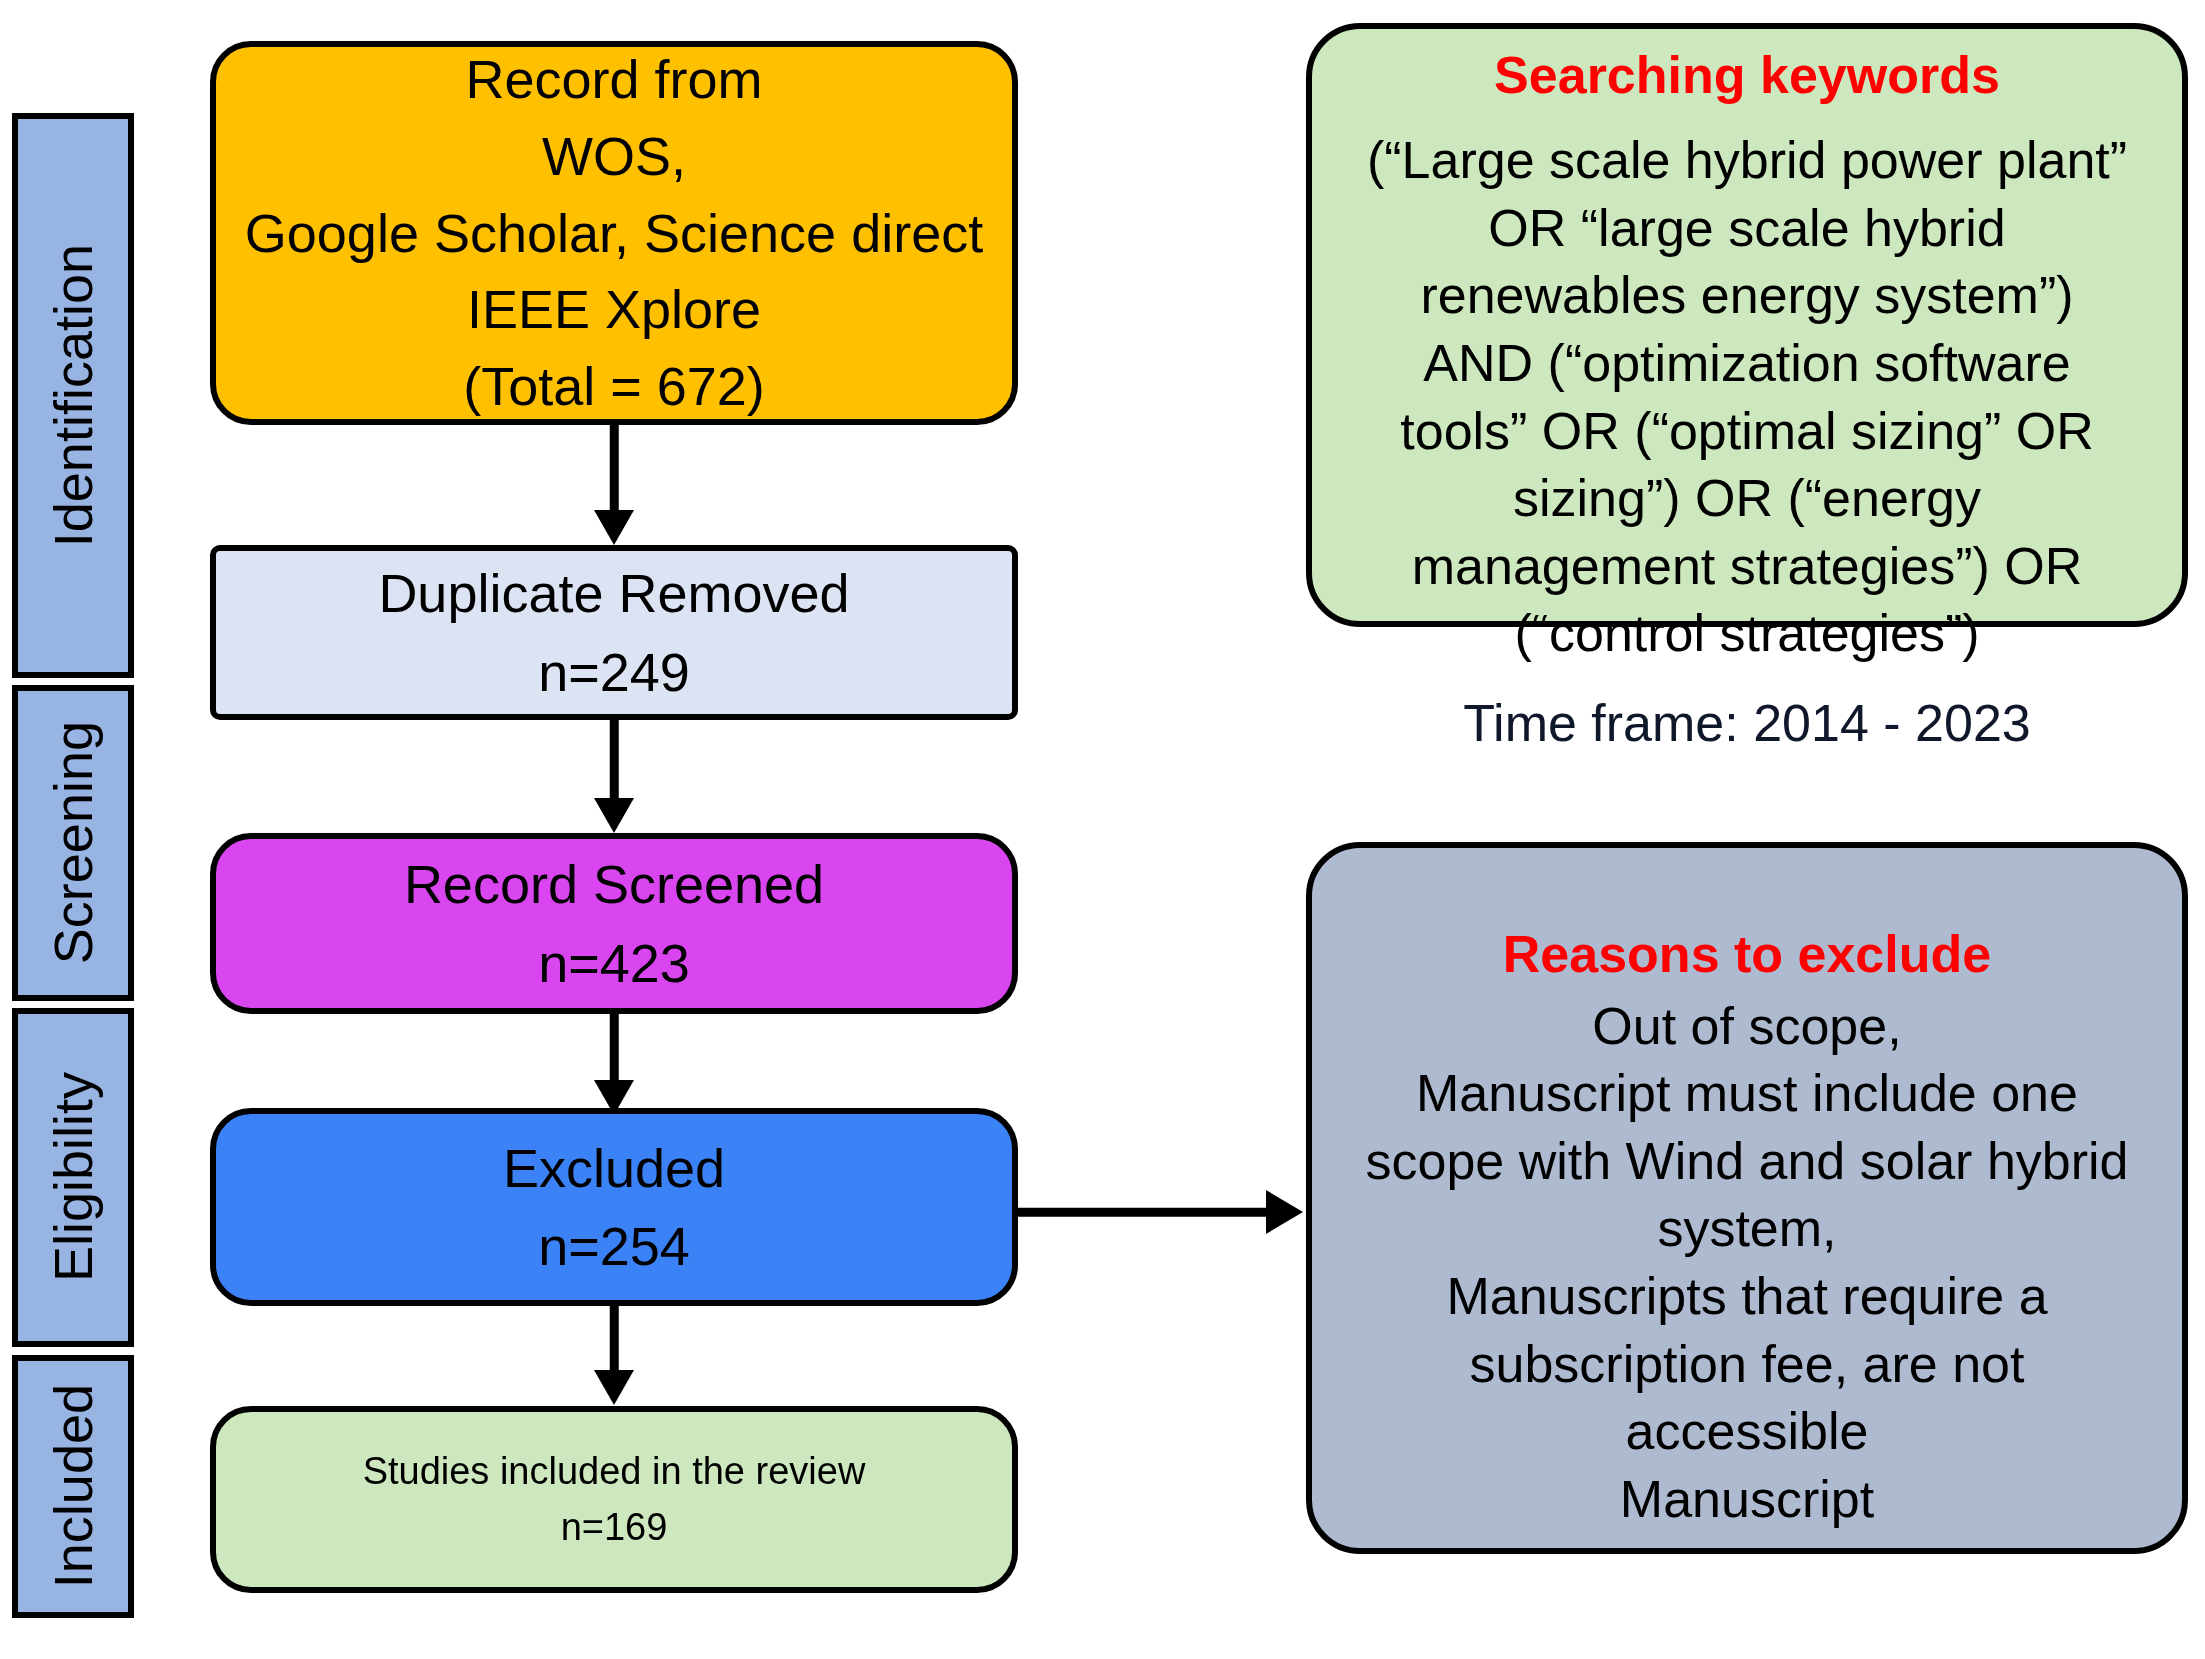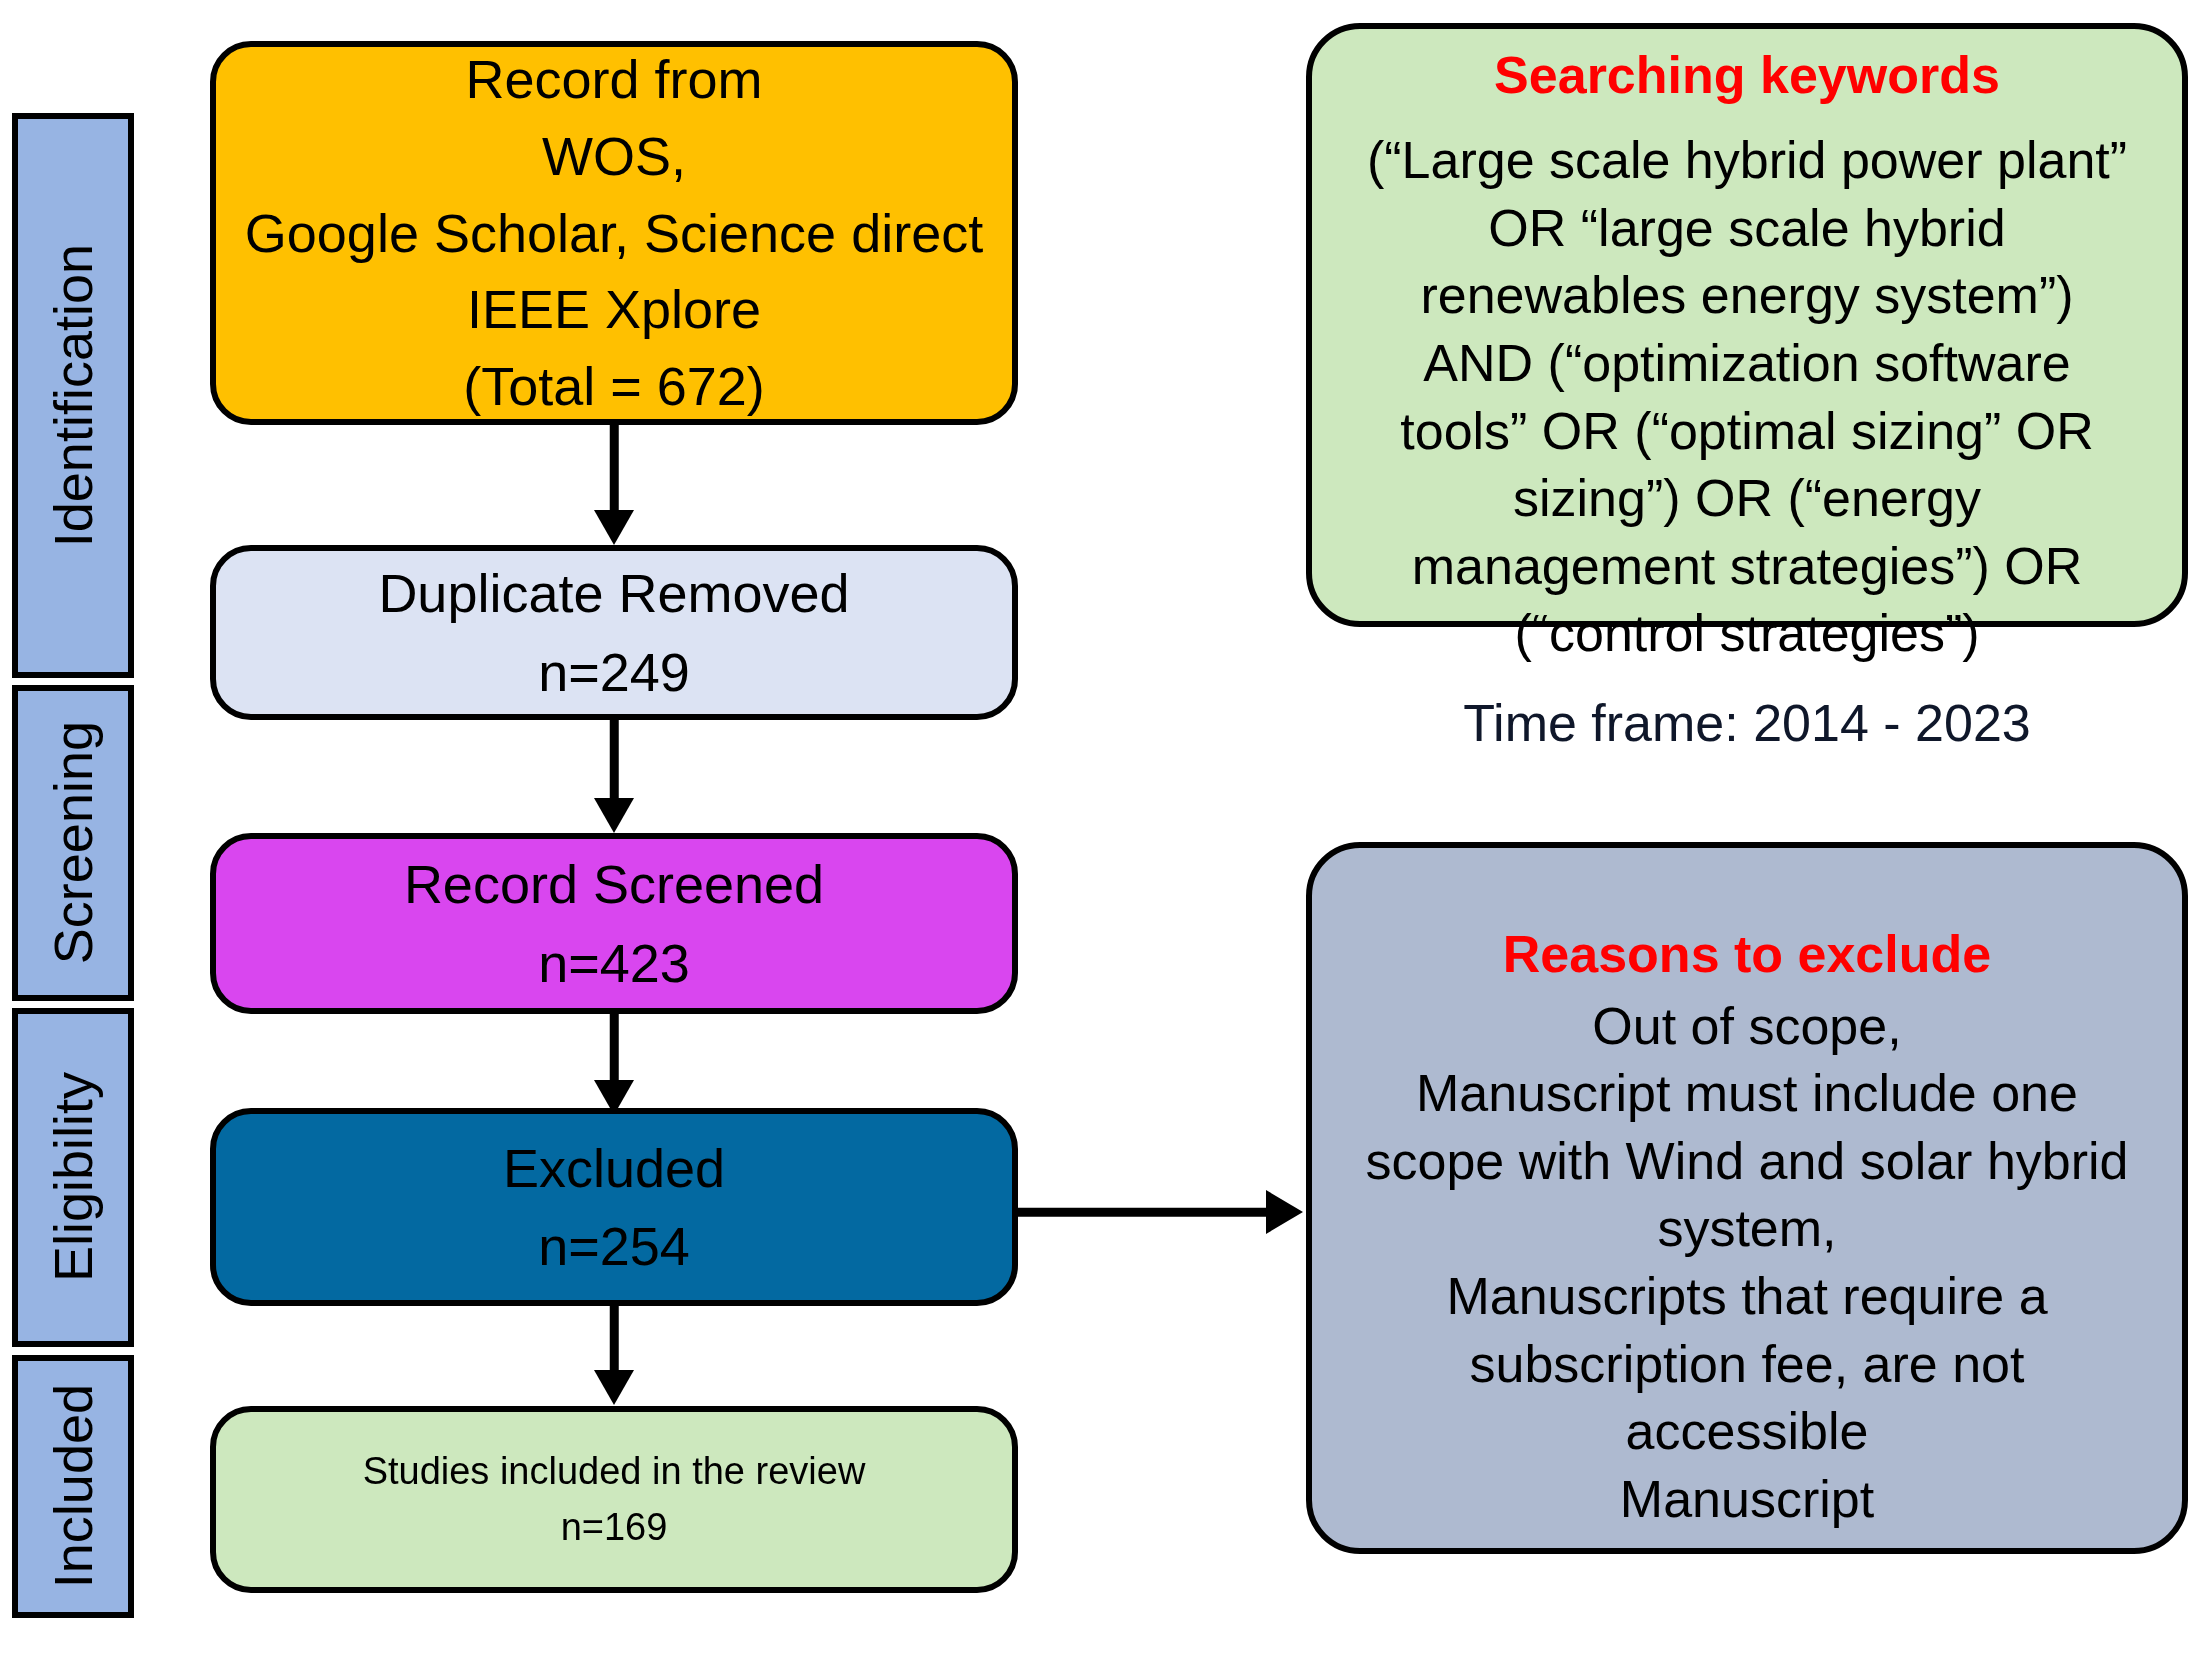--- a/index.html
+++ b/index.html
@@ -172,41 +172,41 @@
     <span class="line">Google Scholar, Science direct</span>
     <span class="line">IEEE Xplore</span>
     <span class="line">(Total = 672)</span>
   </div>
 
   <div class="arrow-v" style="left:614px; top:425px; height:120px;">
     <div class="shaft" style="height:85px;"></div>
     <div class="head"></div>
   </div>
 
-  <div class="flow-box box-duplicate" style="left:210px; top:545px; width:808px; height:175px; background:#DCE3F3;">
+  <div class="flow-box box-duplicate" style="left:210px; top:545px; width:808px; height:175px; background:#DCE3F3;border-radius:10px;">
     <span class="line">Duplicate Removed</span>
     <span class="line">n=249</span>
   </div>
 
   <div class="arrow-v" style="left:614px; top:720px; height:113px;">
     <div class="shaft" style="height:78px;"></div>
     <div class="head"></div>
   </div>
 
   <div class="flow-box box-screened" style="left:210px; top:833px; width:808px; height:181px; background:#d946ef;">
     <span class="line">Record Screened</span>
     <span class="line">n=423</span>
   </div>
 
   <div class="arrow-v" style="left:614px; top:1014px; height:101px;">
     <div class="shaft" style="height:66px;"></div>
     <div class="head"></div>
   </div>
 
-  <div class="flow-box box-excluded" style="left:210px; top:1108px; width:808px; height:198px; background:#0369a1;">
+  <div class="flow-box box-excluded" style="left:210px; top:1108px; width:808px; height:198px; background:#3b82f6;">
     <span class="line">Excluded</span>
     <span class="line">n=254</span>
   </div>
 
   <div class="arrow-v" style="left:614px; top:1306px; height:99px;">
     <div class="shaft" style="height:64px;"></div>
     <div class="head"></div>
   </div>
 
   <div class="arrow-h" style="left:1017px; top:1212px; width:286px;">

